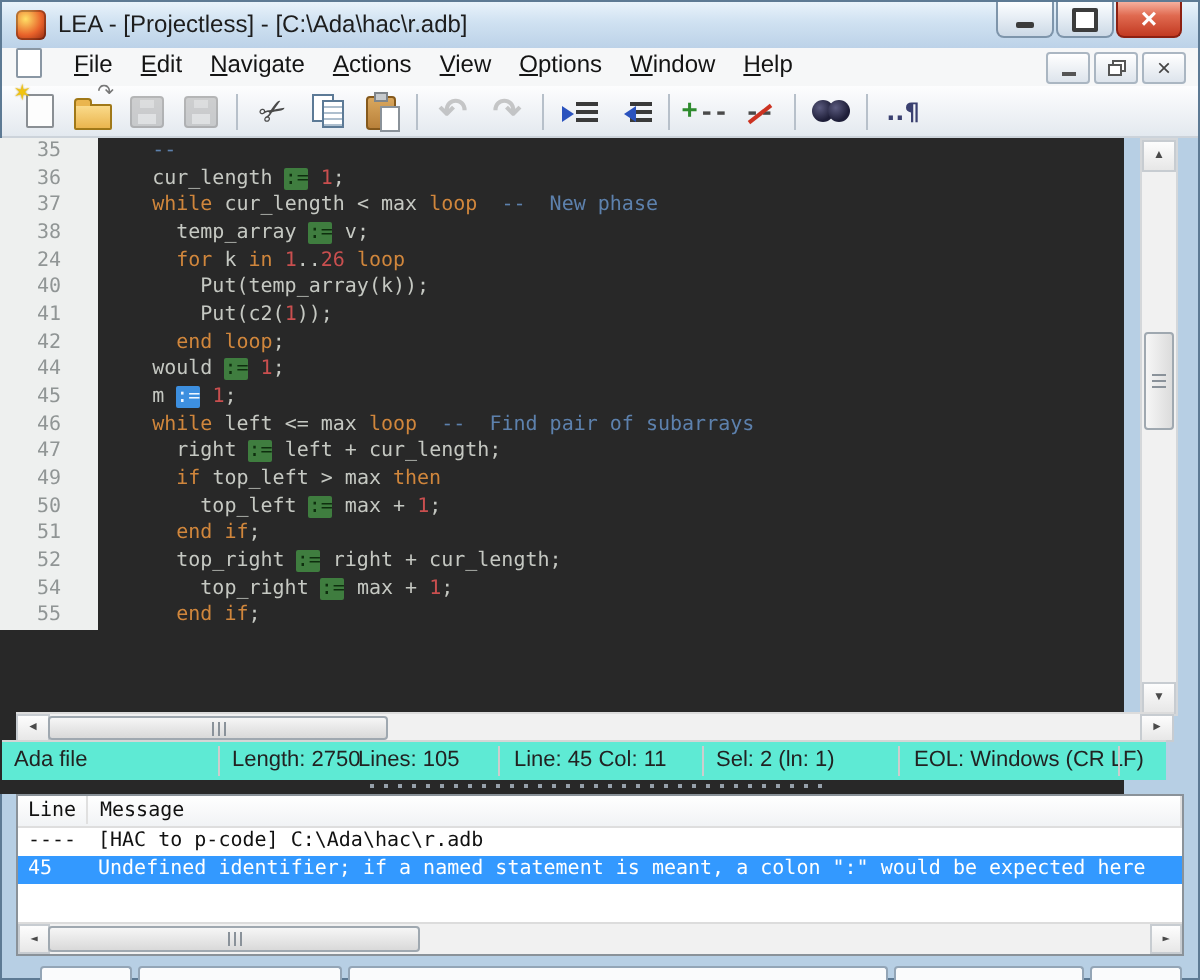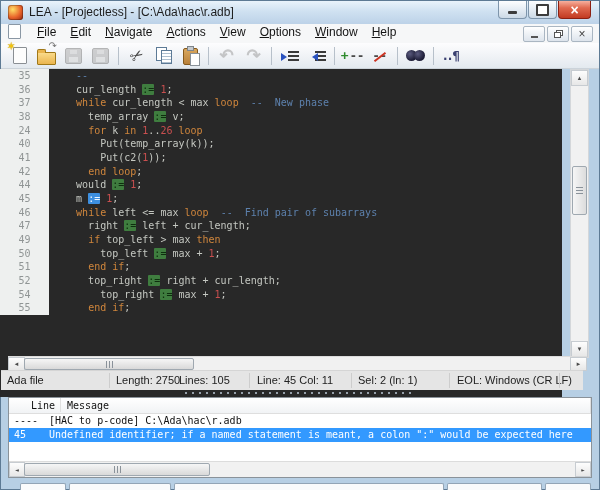--- a/index.html
+++ b/index.html
@@ -95,32 +95,32 @@
   .sb-arrow{position:absolute;display:flex;align-items:center;justify-content:center;
     background:linear-gradient(#fdfdfd,#e7e7e7);border:1px solid #c7ccd1;color:#4a4a4a;font-size:6px}
   .sb-thumb{position:absolute;background:linear-gradient(90deg,#f6f6f6,#dcdcdc);
     border:1px solid #9fa8b0;border-radius:2px;display:flex;align-items:center;justify-content:center}
   .hthumb{background:linear-gradient(#f6f6f6,#d9d9d9)}
   .vgrip{width:7px;height:1px;background:#8a929a;box-shadow:0 3px 0 #8a929a,0 -3px 0 #8a929a}
   .hgrip{width:1px;height:7px;background:#8a929a;box-shadow:3px 0 0 #8a929a,-3px 0 0 #8a929a}
   #vscroll{position:absolute;top:69px;left:570px;width:17px;height:287px;background:#f1f1f1;border:1px solid #d4d7da}
   #ehscroll{position:absolute;top:356px;left:8px;width:579px;height:14px;background:#f1f1f1;border-top:1px solid #dcdcdc}
   
-  #statusbar{position:absolute;top:370px;left:1px;right:17px;height:19px;background:#e5e5e5;
+  #statusbar{position:absolute;top:370px;left:1px;right:17px;height:19px;background:#5eead4;
     border-top:1px solid #d5d5d5;font-size:11px;color:#222}
   .sfield{position:absolute;top:3px;white-space:nowrap}
   .ssep{position:absolute;top:2px;bottom:2px;width:1px;background:#cdcdcd}
   #splitter{position:absolute;top:389px;left:1px;right:1px;height:8px}
   #splitter .dots{margin:3px auto 0;width:230px;height:2px;
     background:repeating-linear-gradient(90deg,#97a1ab 0 2px,transparent 2px 7px)}
   
   #msgpanel{position:absolute;top:397px;left:8px;width:584px;height:81px;background:#fff;
     border:1px solid #8a9299;font:10px/14px "DejaVu Sans Mono",monospace;color:#111;box-sizing:border-box}
   #msgheader{height:15px;display:flex;background:linear-gradient(#ffffff,#f1f3f5);border-bottom:1px solid #dedede}
-  .hcol{padding-left:22px;border-right:1px solid #e0e0e0;line-height:15px}
+  .hcol{padding-left:5px;border-right:1px solid #e0e0e0;line-height:15px}
   .hcol.line{width:29px}
   .hcol.msg{flex:1;padding-left:6px}
   .mrow{height:14px;display:flex;white-space:pre}
   .mline{width:34px;padding-left:5px;box-sizing:border-box}
   .mmsg{flex:1;padding-left:6px}
   .mrow.selected{background:#3399ff;color:#fff}
   #mhscroll{position:absolute;bottom:0;left:0;right:0;height:15px;background:#f1f1f1;border-top:1px solid #dcdcdc}
   
   #bottomstatus{position:absolute;top:483px;left:0;width:600px;height:7px;display:flex;gap:3px;padding-left:20px;box-sizing:border-box}
   .bseg{background:#fafbfc;border:1px solid #93a5b6;border-bottom:none;border-radius:2px 2px 0 0}

